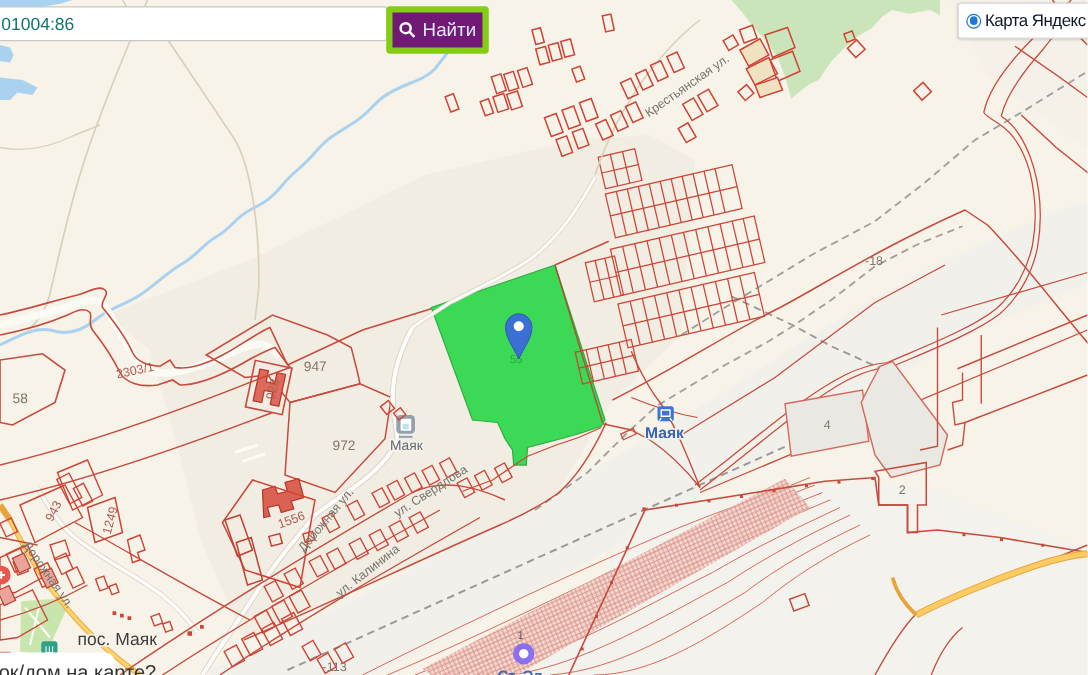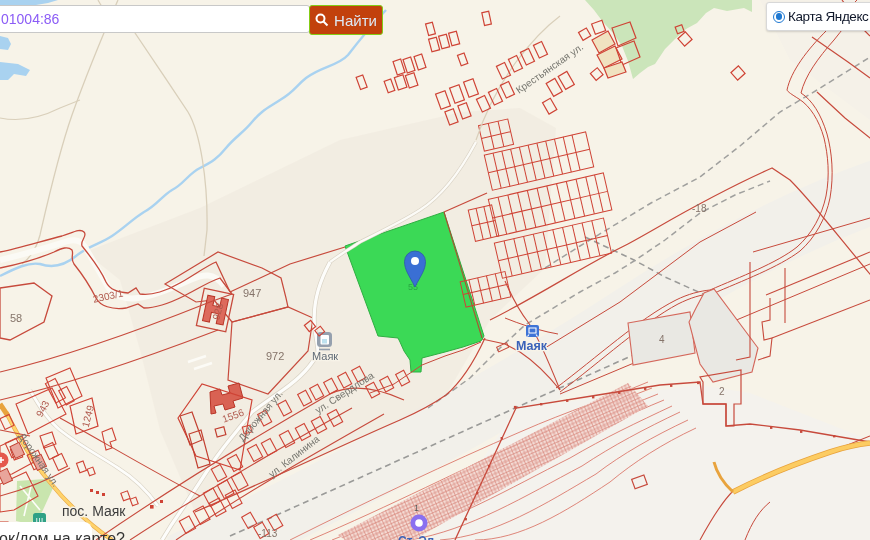--- a/index.html
+++ b/index.html
@@ -467,23 +467,23 @@
     <text x="318" y="414" font-size="10" transform="rotate(-33 318 414)">ул. Свердлова</text>
     <text x="272" y="478" font-size="10" transform="rotate(-38 272 478)">ул. Калинина</text>
     <text x="244" y="438" font-size="10" transform="rotate(-48 244 438)"> </text>
     <text x="484" y="432" font-size="10" transform="rotate(55 484 432)"> </text>
   </g>
 
   <text x="62" y="516" font-size="14" fill="#3d3d3d" font-family="Liberation Sans,sans-serif" stroke="#f7f3e8" stroke-width="3" paint-order="stroke">пос. Маяк</text>
 </svg>
 
 <div class="ui" style="left:-60px;top:5px;width:368px;height:26px;background:#fff;border:1px solid #c8c8c8;border-radius:3px;"></div>
-<div class="ui" style="left:1px;top:11px;font-size:14px;color:#8b5cf6;">01004:86</div>
-
-<div class="ui" style="left:309px;top:5px;width:72px;height:28px;background:#c2410c;border:1px solid #84cc16;border-radius:3px;display:flex;align-items:center;justify-content:center;">
+<div class="ui" style="left:1px;top:11px;font-size:14px;color:#0f766e;">01004:86</div>
+
+<div class="ui" style="left:309px;top:5px;width:72px;height:28px;background:#701a75;border:5px solid #84cc16;border-radius:3px;display:flex;align-items:center;justify-content:center;">
   <svg width="14" height="14" viewBox="0 0 14 14" style="position:static;margin-right:5px;">
         <circle cx="5.5" cy="5.5" r="4" fill="none" stroke="#fff" stroke-width="2"></circle>
         <line x1="8.5" y1="8.5" x2="12.5" y2="12.5" stroke="#fff" stroke-width="2"></line>
       </svg>
   <span style="color:#ddeaf6;font-size:15px;">Найти</span>
 </div>
 
 <div class="ui" style="left:766px;top:2px;width:120px;height:27px;background:#fff;border:1px solid #d8d8d8;border-radius:3px;box-shadow:0 1px 2px rgba(0,0,0,.15);display:flex;align-items:center;white-space:nowrap;">
   <span style="display:inline-block;flex:none;width:10px;height:10px;border:1.5px solid #1f79d2;border-radius:50%;margin-left:6px;position:relative;">
     <span style="position:absolute;left:1.8px;top:1.8px;width:6.5px;height:6.5px;background:#1f79d2;border-radius:50%;"></span>

